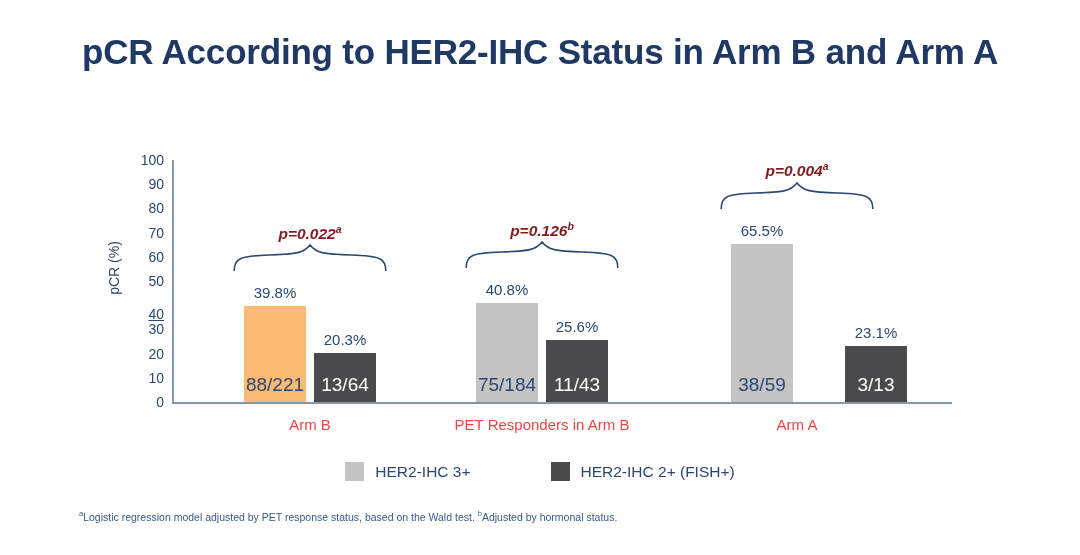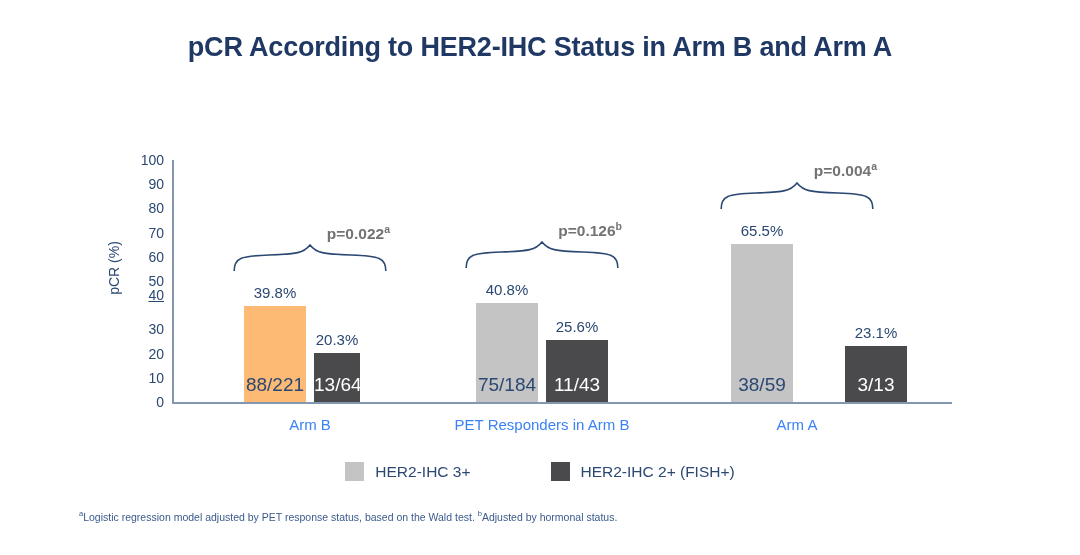--- a/index.html
+++ b/index.html
@@ -9,21 +9,21 @@
     font-family:"Liberation Sans", sans-serif;
     color:#2b4872;
     overflow:hidden;
     position:relative;
   }
   #slide{position:relative;width:1080px;height:555px;}
 
   .title{
     position:absolute;left:0;top:32px;width:1080px;
     text-align:center;
-    font-size:27px;font-weight:bold;
+    font-size:35px;font-weight:bold;
     color:#1f3864;
     letter-spacing:-0.2px;
   }
 
   
   .plot{
     position:absolute;
     left:172px;top:160px;
     width:780px;height:242px;
   }
@@ -77,31 +77,32 @@
   }
 
   
   .brace{
     position:absolute;
     height:28px;
   }
   .brace svg{display:block;width:100%;height:100%;}
   .pval{
     position:absolute;
-    text-align:right;
-    font-size:15.5px;font-weight:bold;color:#737373;
+    text-align:center;
+    font-size:15.5px;font-weight:bold;color:#7f1d1d;
     white-space:nowrap;
+    font-style:italic;
   }
   .pval sup{font-size:10.5px;font-weight:bold;}
 
   
   .catlabel{
     position:absolute;
     text-align:center;
-    font-size:15px;color:#3b82f6;
+    font-size:15px;color:#ef4444;
     white-space:nowrap;
   }
 
   
   .legend{
     position:absolute;left:0;top:462px;width:1080px;
     display:flex;justify-content:center;align-items:flex-end;
     gap:80px;
   }
   .legend-item{display:flex;align-items:center;gap:11px;}
@@ -135,34 +136,34 @@
 
     <div class="ylabel">pCR (%)</div>
 
     <div id="yticks">
         <div class="ytick" style="top: -7px;">100</div>
         <div class="ytick" style="top: 17.2px;">90</div>
         <div class="ytick" style="top: 41.4px;">80</div>
         <div class="ytick" style="top: 65.6px;">70</div>
         <div class="ytick" style="top: 89.8px;">60</div>
         <div class="ytick" style="top: 114px;">50</div>
-        <div class="ytick" style="top: 128px; text-decoration: underline;">40</div>
+        <div class="ytick" style="top: 147px; text-decoration: underline;">40</div>
         <div class="ytick" style="top: 162.4px;">30</div>
         <div class="ytick" style="top: 186.6px;">20</div>
         <div class="ytick" style="top: 210.8px;">10</div>
         <div class="ytick" style="top: 235px;">0</div>
       </div>
 
     <div id="groups">
         <div class="group" style="left: 0px; width: 780px;">
           <div class="bar light" style="left: 72px; width: 62px; height: 96.316px; background: #fdba74;">
             <div class="bar-top">39.8%</div>
             <div class="bar-inner">88/221</div>
           </div>
-          <div class="bar dark" style="left: 142px; width: 46px; height: 49.126px; background: rgb(74, 74, 77); margin-top: 25px;">
+          <div class="bar dark" style="left: 142px; width: 62px; height: 49.126px; background: rgb(74, 74, 77); margin-top: 25px;">
             <div class="bar-top">20.3%</div>
             <div class="bar-inner">13/64</div>
           </div>
         </div>
         <div class="group" style="left: 0px; width: 780px;">
           <div class="bar light" style="left: 304px; width: 62px; height: 98.736px; background: rgb(196, 196, 196);">
             <div class="bar-top">40.8%</div>
             <div class="bar-inner">75/184</div>
           </div>
           <div class="bar dark" style="left: 374px; width: 62px; height: 61.952px; background: rgb(74, 74, 77);">

